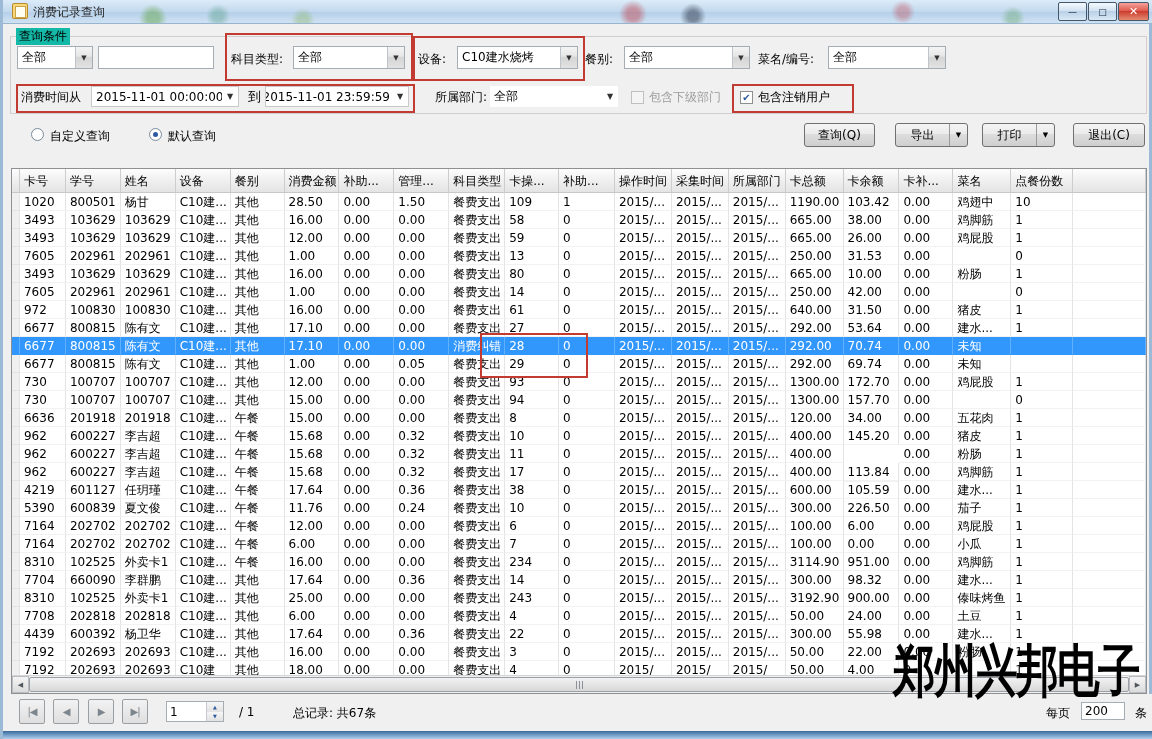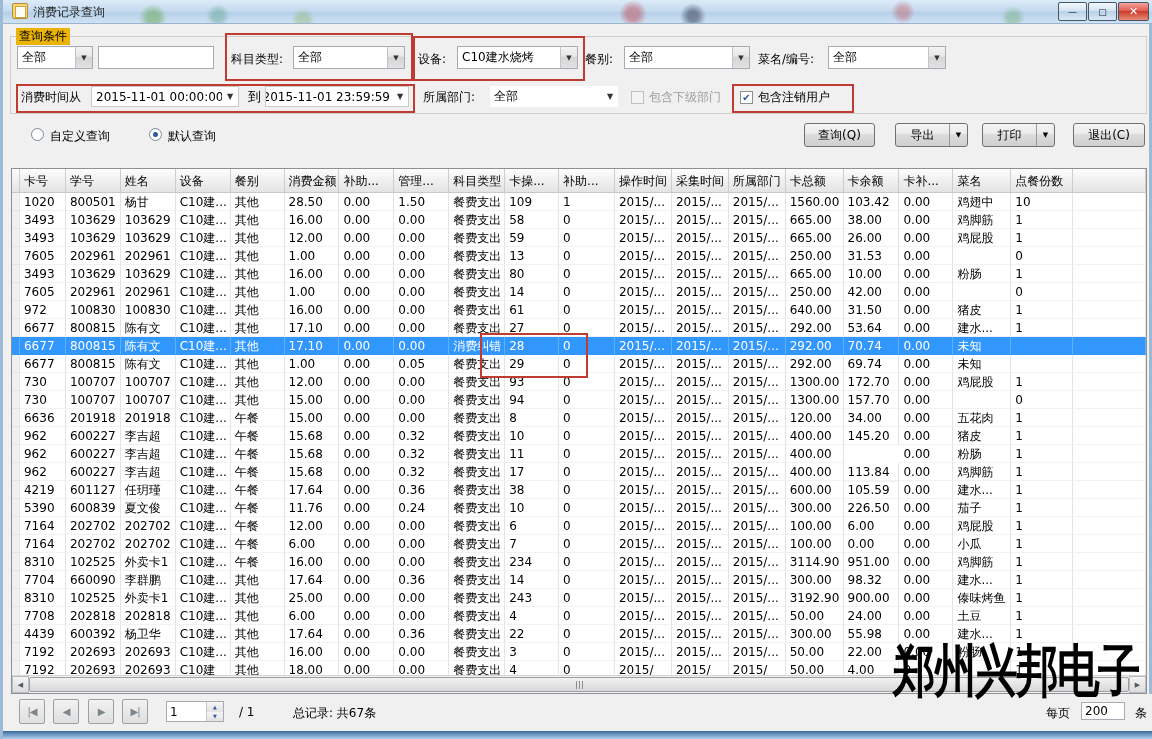--- a/index.html
+++ b/index.html
@@ -20,21 +20,21 @@
   .title-text{position:absolute;left:30px;top:4px;font-size:12px;color:#1c1c1c;}
   .win-icon{position:absolute;left:9px;top:3px;width:16px;height:16px;background:#f7d776;border:1px solid #b98a2e;border-radius:2px;box-sizing:border-box;}
   .win-icon:before{content:"";position:absolute;left:2px;top:2px;width:9px;height:10px;background:#fffef2;border:1px solid #caa34a;}
   .caption-btns{position:absolute;right:6px;top:2px;display:flex;}
   .cap-btn{width:29px;height:19px;border:1px solid #45586b;border-radius:2px;margin-left:1px;
     background:linear-gradient(#f4f9fd,#d3e3f2 45%,#b7cfe6 46%,#d9e9f6);
     display:flex;align-items:center;justify-content:center;font-size:9px;color:#123;box-sizing:border-box;}
   .cap-btn.close{width:31px;background:linear-gradient(#f3a19a,#e05c50 45%,#c8372a 46%,#e68b70);color:#fff;font-size:11px;font-weight:bold;}
   
   .groupbox{position:absolute;left:7px;top:36px;width:1137px;height:78px;border:1px solid #d0cfcd;box-sizing:border-box;}
-  .groupbox-label{position:absolute;left:13px;top:28px;background:#eab308;padding:0 3px;}
+  .groupbox-label{position:absolute;left:13px;top:28px;background:#14b8a6;padding:0 3px;}
   .combo{position:absolute;height:23px;background:#fff;border:1px solid #a6acb4;box-sizing:border-box;display:flex;align-items:center;}
   .combo .val{flex:1;padding-left:4px;white-space:nowrap;overflow:hidden;}
   .combo .arrow{width:16px;height:100%;display:flex;align-items:center;justify-content:center;font-size:7px;color:#333;
     background:linear-gradient(#f4f4f4,#e6e6e6 45%,#d4d4d4 46%,#e2e2e2);border-left:1px solid #bfc4ca;}
   .combo.flat{border:none;background:#fff;}
   .combo.flat .arrow{background:none;border:none;font-size:8px;}
   .textbox{position:absolute;height:23px;background:#fff;border:1px solid #a6acb4;box-sizing:border-box;}
   .flabel{position:absolute;white-space:nowrap;}
   .clip-left{overflow:hidden;position:relative;height:100%;flex:1;}
   .clip-left span{position:absolute;right:2px;top:3px;white-space:nowrap;}
@@ -145,21 +145,21 @@
     <span class="arrow" style="background:none;border:none;font-size:8px;">▼</span>
   </div>
   <div class="flabel" style="left:245px;top:88px;font-size:13px;">到</div>
   <div class="combo" style="left:262px;top:86px;width:144px;height:21px;border-color:#c9c9c9;">
     <span class="clip-left">
         <span>2015-11-01 23:59:59</span>
       </span>
     <span class="arrow" style="background:none;border:none;font-size:8px;">▼</span>
   </div>
 
-  <div class="flabel" style="left:420px;top:89px;">所属部门:</div>
+  <div class="flabel" style="left:432px;top:89px;">所属部门:</div>
   <div class="combo flat" style="left:487px;top:86px;width:128px;height:21px;">
     <span class="val">全部</span>
     <span class="arrow">▼</span>
   </div>
 
   <div class="checkrow disabled" style="left:628px;top:89px;">
     <span class="checkbox"></span>
     <span>包含下级部门</span>
   </div>
   <div class="checkrow" style="left:737px;top:89px;">
@@ -225,21 +225,21 @@
           <div class="c" style="width: 54px;">其他</div>
           <div class="c" style="width: 55px;">28.50</div>
           <div class="c" style="width: 55px;">0.00</div>
           <div class="c" style="width: 55px;">1.50</div>
           <div class="c" style="width: 56px;">餐费支出</div>
           <div class="c" style="width: 54px;">109</div>
           <div class="c" style="width: 56px;">1</div>
           <div class="c" style="width: 57px;">2015/...</div>
           <div class="c" style="width: 57px;">2015/...</div>
           <div class="c" style="width: 57px;">2015/...</div>
-          <div class="c" style="width: 58px;">1560.00</div>
+          <div class="c" style="width: 58px;">1190.00</div>
           <div class="c" style="width: 56px;">103.42</div>
           <div class="c" style="width: 54px;">0.00</div>
           <div class="c" style="width: 58px;">鸡翅中</div>
           <div class="c" style="width: 62px;">10</div>
           <div class="c" style="width: 73px;"></div>
         </div>
         <div class="g-row">
           <div class="c sel" style="width: 8px; padding: 0px;"></div>
           <div class="c" style="width: 46px;">3493</div>
           <div class="c" style="width: 55px;">103629</div>

